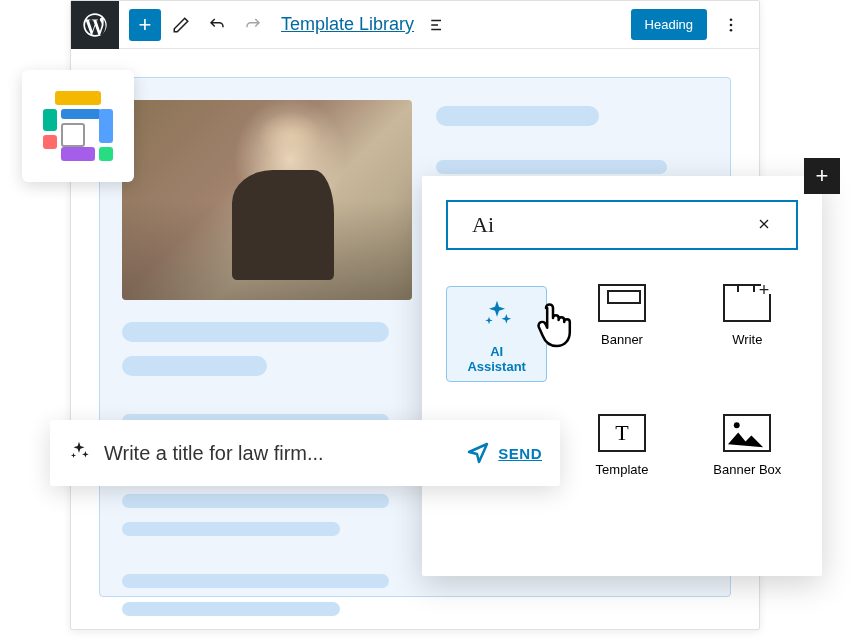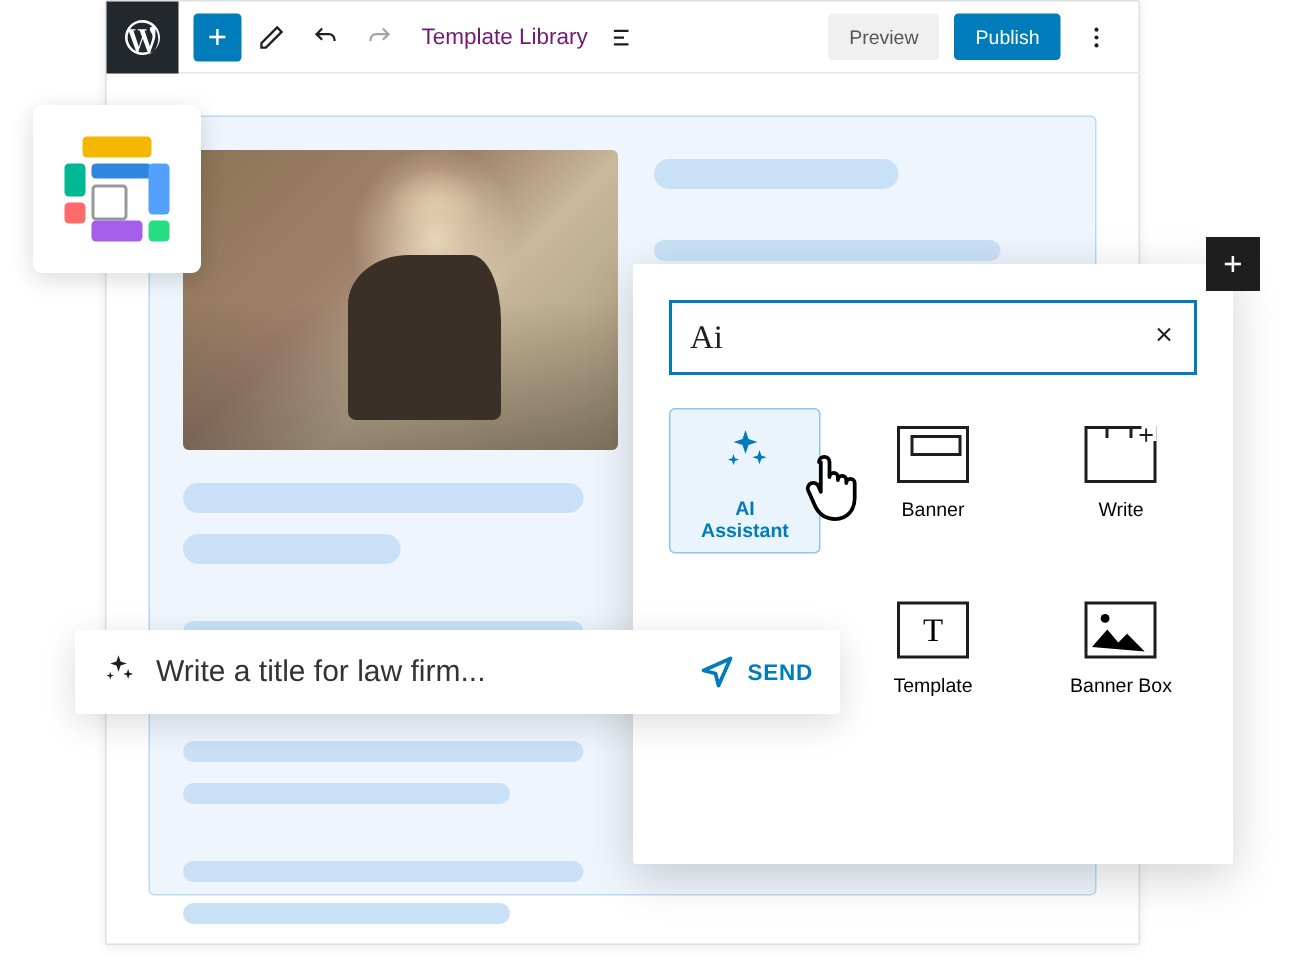--- a/index.html
+++ b/index.html
@@ -6,21 +6,21 @@
     body { font-family: -apple-system, BlinkMacSystemFont, 'Segoe UI', Arial, sans-serif; background: #fff; width: 864px; height: 640px; position: relative; overflow: hidden; }
     
     .editor-window { position: absolute; left: 70px; top: 0; width: 690px; height: 630px; background: #fff; border: 1px solid #e0e0e0; border-radius: 2px; box-shadow: 0 2px 8px rgba(0,0,0,0.08); }
     
     .wp-logo-corner { position: absolute; left: 0; top: 0; width: 48px; height: 48px; background: #23282d; display: flex; align-items: center; justify-content: center; color: #fff; }
     .wp-logo-corner svg { width: 28px; height: 28px; fill: #fff; }
     
     .toolbar { height: 48px; display: flex; align-items: center; padding: 0 12px 0 58px; border-bottom: 1px solid #e5e5e5; gap: 4px; }
     .toolbar .add-btn { width: 32px; height: 32px; background: #007cba; color: #fff; border: none; border-radius: 3px; display: flex; align-items: center; justify-content: center; font-size: 22px; font-weight: 300; cursor: pointer; }
     .toolbar .icon-btn { width: 32px; height: 32px; background: transparent; border: none; display: flex; align-items: center; justify-content: center; cursor: pointer; color: #1e1e1e; }
-    .toolbar .template-label { margin-left: 8px; font-size: 15px; color: #701a75; }
+    .toolbar .template-label { margin-left: 8px; font-size: 18px; color: #0369a1; text-decoration: underline; }
     .toolbar .spacer { flex: 1; }
     .toolbar .preview-btn { background: #f0f0f0; border: none; padding: 8px 14px; font-size: 13px; color: #555; border-radius: 3px; cursor: pointer; margin-right: 6px; }
     .toolbar .publish-btn { background: #007cba; border: none; padding: 8px 14px; font-size: 13px; color: #fff; border-radius: 3px; cursor: pointer; }
     .toolbar .more-btn { width: 32px; height: 32px; background: transparent; border: none; display: flex; align-items: center; justify-content: center; cursor: pointer; color: #1e1e1e; margin-left: 4px; }
     
     .canvas { padding: 28px 28px; }
     .canvas-inner { background: #eef5fc; border: 1px solid #bcd9f5; border-radius: 4px; padding: 22px; height: 520px; display: flex; gap: 24px; }
     .canvas-left { flex: 0 0 290px; }
     .canvas-right { flex: 1; padding-top: 6px; }
     .canvas-image { width: 290px; height: 200px; border-radius: 4px; overflow: hidden; background: linear-gradient(135deg, #8b7355 0%, #a0826d 40%, #c9b89b 60%, #a89a7e 100%); position: relative; }
@@ -46,46 +46,46 @@
     .pl-2 { left: 0; top: 18px; width: 14px; height: 22px; background: #00b894; }
     .pl-3 { left: 18px; top: 18px; width: 40px; height: 10px; background: #2e86de; }
     .pl-4 { left: 56px; top: 18px; width: 14px; height: 34px; background: #54a0ff; }
     .pl-5 { left: 18px; top: 32px; width: 24px; height: 24px; background: #fff; border: 2px solid #999; }
     .pl-6 { left: 0; top: 44px; width: 14px; height: 14px; background: #ff6b6b; }
     .pl-7 { left: 18px; top: 56px; width: 34px; height: 14px; background: #a55eea; }
     .pl-8 { left: 56px; top: 56px; width: 14px; height: 14px; background: #26de81; }
     
     .block-panel { position: absolute; left: 422px; top: 176px; width: 400px; height: 400px; background: #fff; box-shadow: 0 8px 32px rgba(0,0,0,0.18); border-radius: 2px; padding: 24px; }
     .block-panel-add { position: absolute; right: -18px; top: -18px; width: 36px; height: 36px; background: #1e1e1e; color: #fff; display: flex; align-items: center; justify-content: center; font-size: 22px; font-weight: 300; cursor: pointer; }
-    .search-row { display: flex; align-items: center; border: 2px solid #007cba; height: 50px; padding: 0 12px; gap: 10px; margin-bottom: 22px; }
+    .search-row { display: flex; align-items: center; border: 2px solid #007cba; height: 50px; padding: 0 24px; gap: 10px; margin-bottom: 22px; }
     .search-row input { flex: 1; border: none; outline: none; font-size: 22px; font-family: Georgia, serif; color: #1e1e1e; background: transparent; }
     .search-row .clear { background: none; border: none; font-size: 20px; cursor: pointer; color: #1e1e1e; }
     
     .block-grid { display: grid; grid-template-columns: repeat(3, 1fr); gap: 20px 24px; }
     .block-item { display: flex; flex-direction: column; align-items: center; gap: 10px; cursor: pointer; padding: 12px 4px 8px; border-radius: 4px; }
-    .block-item.selected { background: #eaf4fd; border: 1px solid #8cc5ee; padding: 11px 17px 7px; }
+    .block-item.selected { background: #eaf4fd; border: 1px solid #8cc5ee; padding: 11px 17px 7px; margin-top: 14px; }
     .block-item.selected .block-label { color: #007cba; font-weight: 600; }
     .block-icon-box { width: 48px; height: 38px; border: 2px solid #1e1e1e; display: flex; align-items: center; justify-content: center; position: relative; }
     .block-label { font-size: 13px; color: #000000; text-align: center; }
     
     .icon-sparkle svg { width: 32px; height: 32px; fill: #007cba; }
     .icon-banner::before { content: ''; width: 30px; height: 10px; border: 2px solid #1e1e1e; position: absolute; top: 4px; left: 7px; }
     .icon-tabs::before { content: ''; width: 10px; height: 10px; position: absolute; top: -2px; right: -2px; background: #fff; }
     .icon-tabs::after { content: '+'; position: absolute; top: -6px; right: 0px; font-size: 18px; color: #1e1e1e; font-weight: 300; }
     .icon-tabs span { position: absolute; top: -2px; left: -2px; width: 32px; height: 8px; border-right: 2px solid #1e1e1e; }
     .icon-tabs span::before { content:''; position:absolute; left: 14px; top:0; width:2px; height:8px; background:#1e1e1e;}
     .icon-heading { font-family: Georgia, serif; font-size: 22px; }
     
     .cursor-hand { position: absolute; left: 530px; top: 300px; pointer-events: none; z-index: 50; }
     .cursor-hand svg { width: 44px; height: 48px; }
     
-    .prompt-bar { position: absolute; left: 50px; top: 420px; width: 510px; height: 56px; background: #fff; box-shadow: 0 6px 24px rgba(0,0,0,0.14); border-radius: 3px; display: flex; align-items: center; padding: 0 18px; gap: 14px; }
+    .prompt-bar { position: absolute; left: 50px; top: 420px; width: 510px; height: 66px; background: #fff; box-shadow: 0 6px 24px rgba(0,0,0,0.14); border-radius: 3px; display: flex; align-items: center; padding: 0 18px; gap: 14px; }
     .prompt-sparkle svg { width: 22px; height: 22px; fill: #1e1e1e; }
     .prompt-text { flex: 1; font-size: 20px; color: #333; }
-    .prompt-send { display: flex; align-items: center; gap: 8px; color: #007cba; font-weight: 700; font-size: 15px; letter-spacing: 0.5px; background: none; border: none; cursor: pointer; }
+    .prompt-send { display: flex; align-items: center; gap: 8px; color: #007cba; font-weight: 700; font-size: 15px; letter-spacing: 0.5px; background: none; border: none; cursor: pointer; text-decoration: underline; }
     .prompt-send svg { width: 24px; height: 24px; stroke: #007cba; fill: none; stroke-width: 2.5; }
   </style>
 </head>
 <body>
 
 <div class="editor-window">
   <div class="wp-logo-corner">
     <svg viewBox="0 0 24 24">
         <path d="M12 2C6.486 2 2 6.486 2 12s4.486 10 10 10 10-4.486 10-10S17.514 2 12 2zM3.5 12c0-1.232.264-2.402.738-3.459l4.057 11.117C5.566 18.348 3.5 15.415 3.5 12zm8.5 8.5c-.834 0-1.64-.123-2.401-.346l2.551-7.411 2.613 7.158c.17.042.36.082.55.119-.793.307-1.645.48-2.543.48H12zm1.172-12.485c.512-.027.974-.081.974-.081.458-.054.404-.729-.054-.702 0 0-1.38.108-2.27.108-.836 0-2.243-.108-2.243-.108-.459-.027-.513.675-.054.702 0 0 .434.054.892.081l1.324 3.629-1.86 5.579-3.096-9.208c.513-.027.974-.081.974-.081.458-.054.404-.729-.054-.702 0 0-1.38.108-2.27.108-.16 0-.348-.004-.548-.01C6.418 4.485 9.03 3.5 12 3.5c2.213 0 4.228.846 5.74 2.232-.037-.002-.072-.007-.11-.007-.835 0-1.427.729-1.427 1.513 0 .702.405 1.297.837 2.001.324.567.702 1.297.702 2.351 0 .729-.28 1.576-.648 2.756l-.851 2.844-3.071-9.175zm6.256-.906c.941 1.718 1.572 3.306 1.572 5.891 0 3.621-1.963 6.783-4.881 8.486l2.598-7.512c.485-1.214.647-2.185.647-3.049 0-.313-.021-.603-.057-.875.037-.311.08-.619.121-.941z"></path>
       </svg>
@@ -108,22 +108,21 @@
           <path d="M15 14l5-5-5-5M20 9H9a5 5 0 00-5 5v1"></path>
         </svg>
     </button>
     <span class="template-label">Template Library</span>
     <button class="icon-btn" style="margin-left:4px">
       <svg width="18" height="18" viewBox="0 0 24 24" fill="none" stroke="currentColor" stroke-width="2">
           <path d="M3 6h13M3 12h9M3 18h13"></path>
         </svg>
     </button>
     <div class="spacer"></div>
-    <button class="preview-btn">Preview</button>
-    <button class="publish-btn">Publish</button>
+    <button class="publish-btn">Heading</button>
     <button class="more-btn">
       <svg width="18" height="18" viewBox="0 0 24 24" fill="currentColor">
           <circle cx="12" cy="5" r="1.8"></circle>
           <circle cx="12" cy="12" r="1.8"></circle>
           <circle cx="12" cy="19" r="1.8"></circle>
         </svg>
     </button>
   </div>
 
   <div class="canvas">

